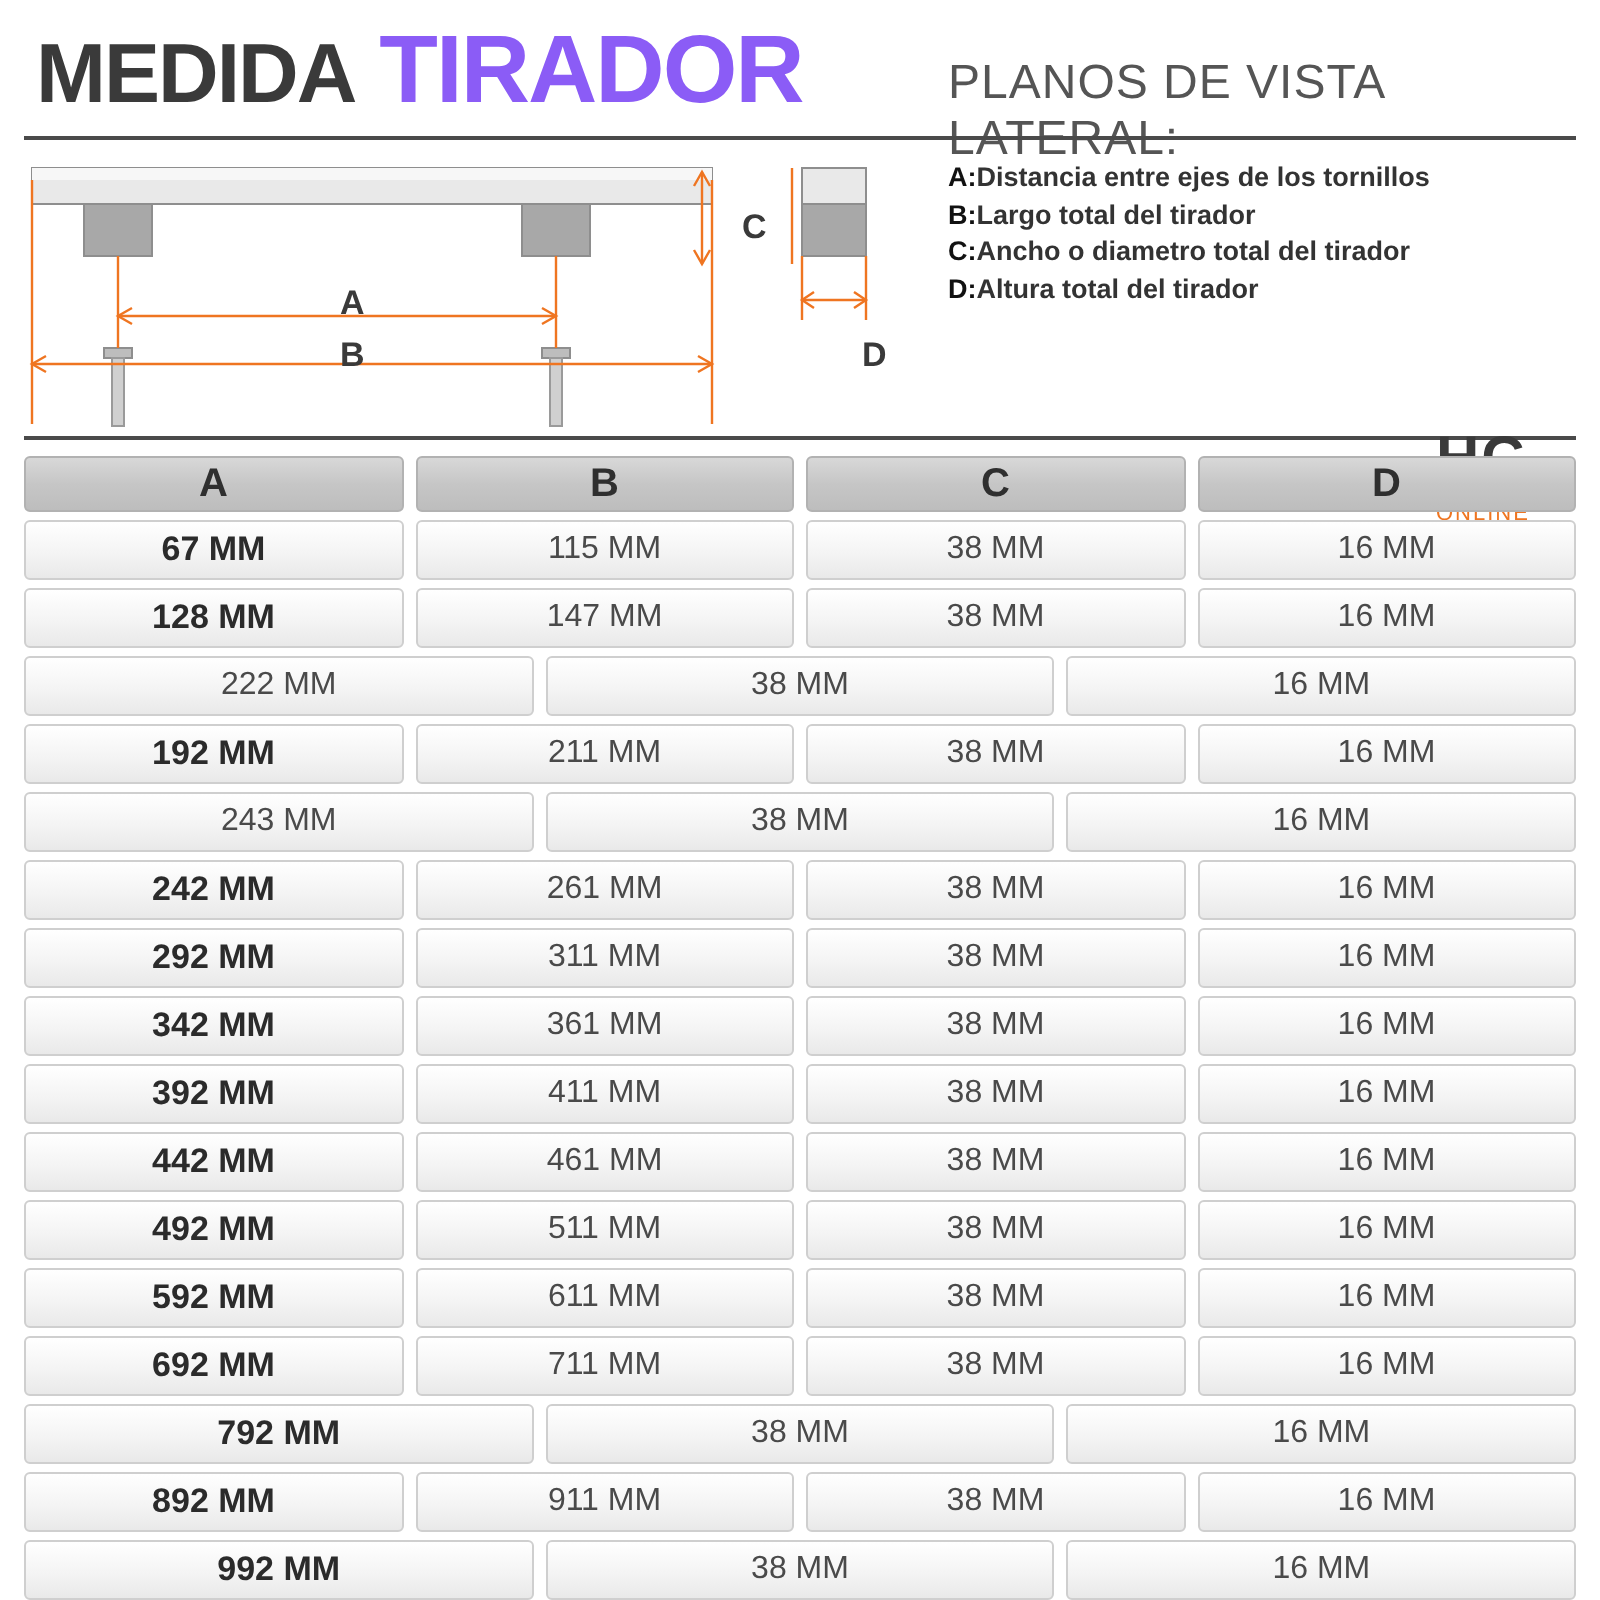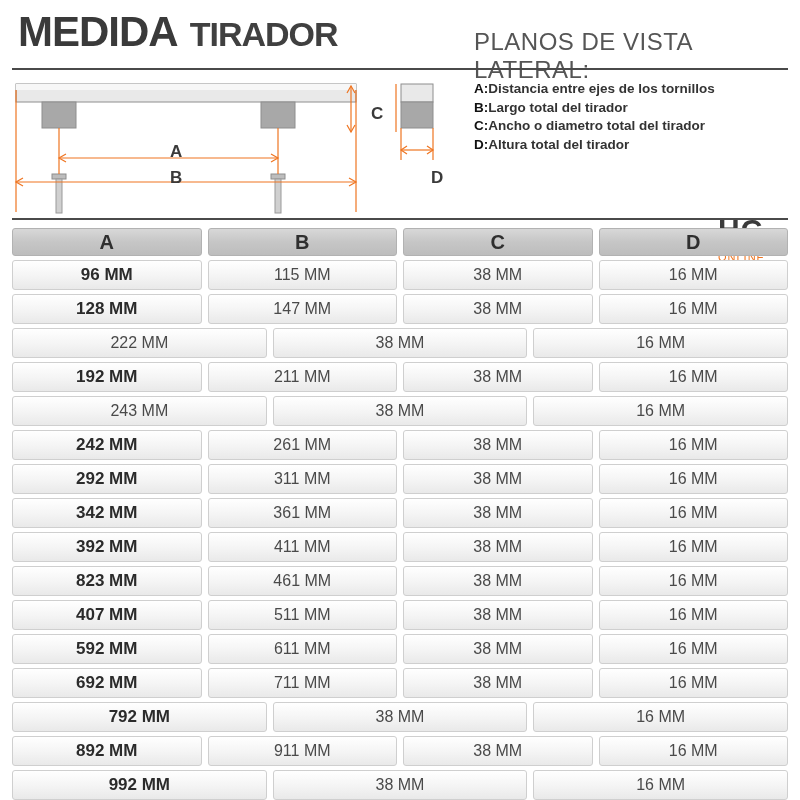--- a/index.html
+++ b/index.html
@@ -31,23 +31,23 @@
     gap: 12px;
   }
   .title-dark {
     font-size: 42px;
     font-weight: bold;
     color: #3a3a3a;
     letter-spacing: -1px;
     font-family: "Liberation Sans", sans-serif;
   }
   .title-orange {
-    font-size: 34px;
-    font-weight: bold;
-    color: #404040;
+    font-size: 48px;
+    font-weight: bold;
+    color: #8b5cf6;
     letter-spacing: -1px;
     font-family: "Liberation Sans", sans-serif;
   }
   .subtitle {
     position: absolute;
     left: 474px;
     top: 28px;
     font-size: 24px;
     color: #555555;
     letter-spacing: 0.5px;
@@ -248,21 +248,21 @@
 </div>
 
 <div class="table" id="measure-table">
     <div class="row head">
       <div class="cell">A</div>
       <div class="cell">B</div>
       <div class="cell">C</div>
       <div class="cell">D</div>
     </div>
     <div class="row">
-      <div class="cell col-a">96 MM</div>
+      <div class="cell col-a">67 MM</div>
       <div class="cell col-b">115 MM</div>
       <div class="cell col-c">38 MM</div>
       <div class="cell col-d">16 MM</div>
     </div>
     <div class="row">
       <div class="cell col-a">128 MM</div>
       <div class="cell col-b">147 MM</div>
       <div class="cell col-c">38 MM</div>
       <div class="cell col-d">16 MM</div>
     </div>
@@ -300,27 +300,27 @@
       <div class="cell col-c">38 MM</div>
       <div class="cell col-d">16 MM</div>
     </div>
     <div class="row">
       <div class="cell col-a">392 MM</div>
       <div class="cell col-b">411 MM</div>
       <div class="cell col-c">38 MM</div>
       <div class="cell col-d">16 MM</div>
     </div>
     <div class="row">
-      <div class="cell col-a">823 MM</div>
+      <div class="cell col-a">442 MM</div>
       <div class="cell col-b">461 MM</div>
       <div class="cell col-c">38 MM</div>
       <div class="cell col-d">16 MM</div>
     </div>
     <div class="row">
-      <div class="cell col-a">407 MM</div>
+      <div class="cell col-a">492 MM</div>
       <div class="cell col-b">511 MM</div>
       <div class="cell col-c">38 MM</div>
       <div class="cell col-d">16 MM</div>
     </div>
     <div class="row">
       <div class="cell col-a">592 MM</div>
       <div class="cell col-b">611 MM</div>
       <div class="cell col-c">38 MM</div>
       <div class="cell col-d">16 MM</div>
     </div>

